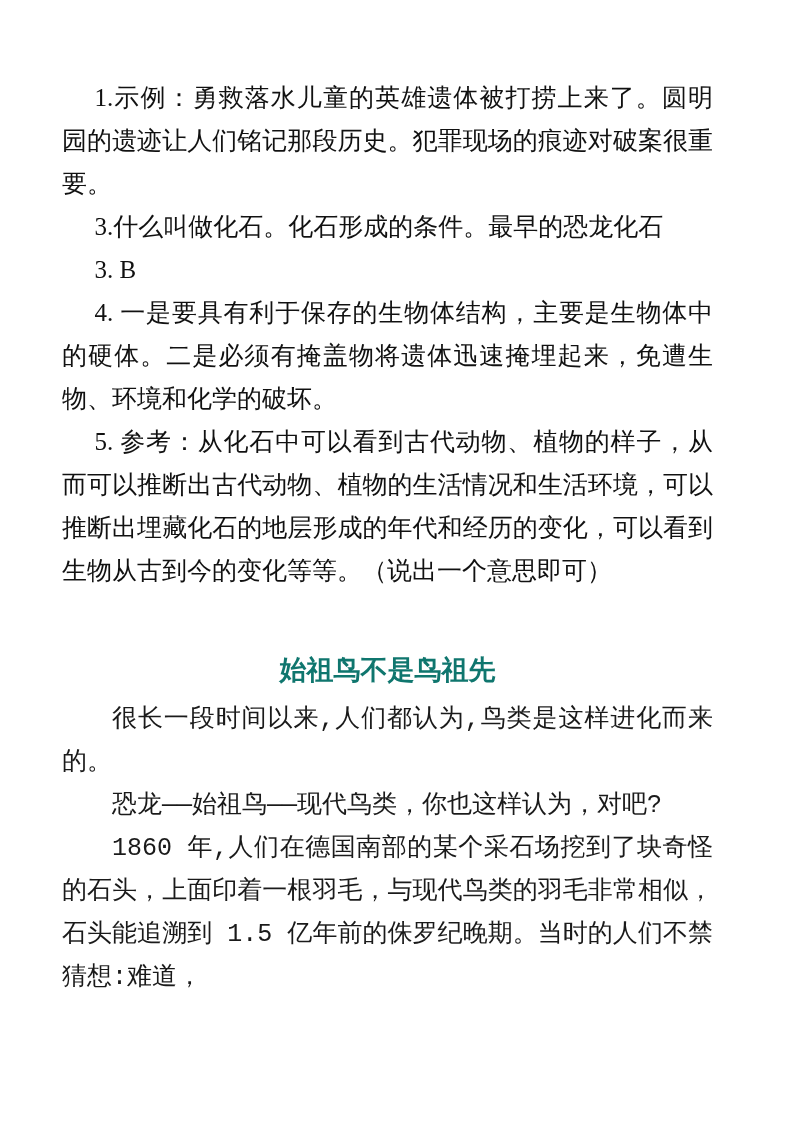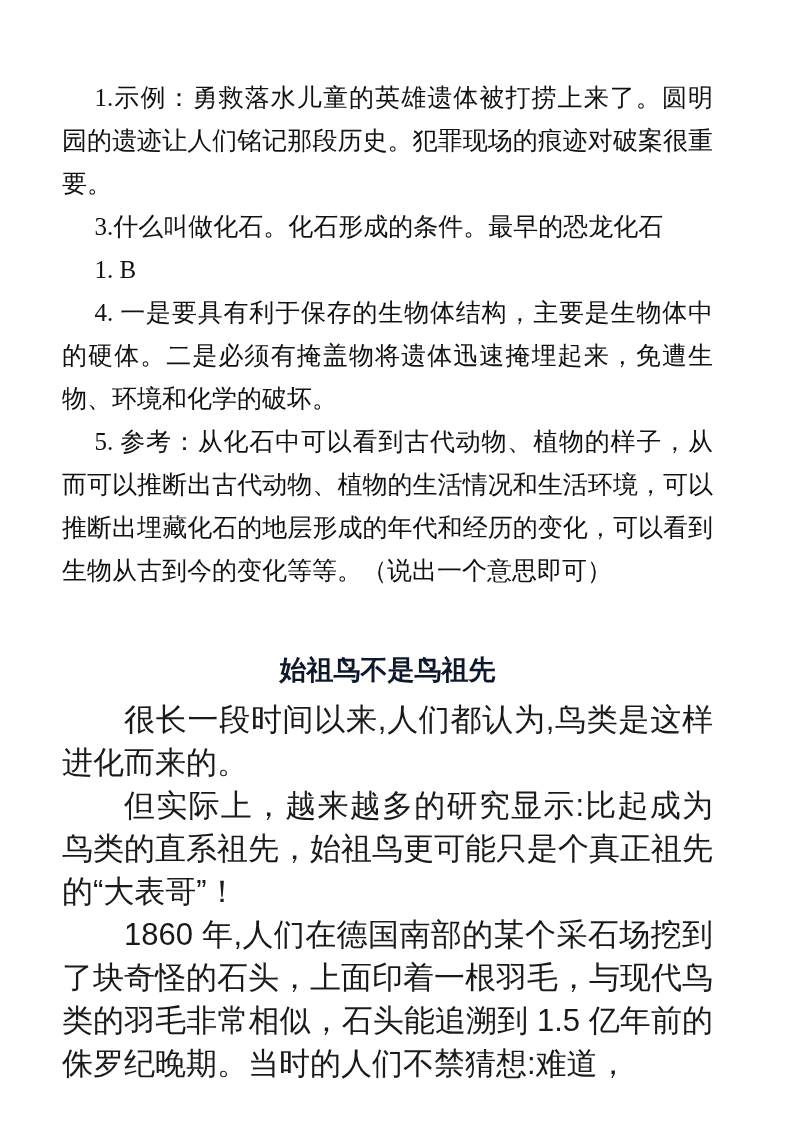--- a/index.html
+++ b/index.html
@@ -32,47 +32,47 @@
     color: #111111;
   }
   
   .passage-title {
     margin: 56px 0 6px 0;
     font-family: "Liberation Sans", "DejaVu Sans", sans-serif;
     font-weight: 700;
     font-size: 27px;
     line-height: 44px;
     text-align: center;
-    color: #0f172a;
+    color: #0f766e;
   }
   
   .passage p {
     margin: 0;
-    font-family: Liberation Sans, sans-serif;
-    font-size: 31px;
+    font-family: Liberation Mono, monospace;
+    font-size: 25px;
     line-height: 43px;
     text-align: justify;
     text-indent: 2em;
     color: #1a1a1a;
   }
 </style>
 </head>
 <body>
 
 <div class="page">
 
   <section class="answers">
     <p>1.示例：勇救落水儿童的英雄遗体被打捞上来了。圆明园的遗迹让人们铭记那段历史。犯罪现场的痕迹对破案很重要。</p>
     <p>3.什么叫做化石。化石形成的条件。最早的恐龙化石</p>
-    <p>1. B</p>
+    <p>3. B</p>
     <p>4. 一是要具有利于保存的生物体结构，主要是生物体中的硬体。二是必须有掩盖物将遗体迅速掩埋起来，免遭生物、环境和化学的破坏。</p>
     <p>5. 参考：从化石中可以看到古代动物、植物的样子，从而可以推断出古代动物、植物的生活情况和生活环境，可以推断出埋藏化石的地层形成的年代和经历的变化，可以看到生物从古到今的变化等等。（说出一个意思即可）</p>
   </section>
 
   <h1 class="passage-title">始祖鸟不是鸟祖先</h1>
 
   <section class="passage">
     <p>很长一段时间以来,人们都认为,鸟类是这样进化而来的。</p>
-    <p>但实际上，越来越多的研究显示:比起成为鸟类的直系祖先，始祖鸟更可能只是个真正祖先的“大表哥”！</p>
+    <p>恐龙——始祖鸟——现代鸟类，你也这样认为，对吧?</p>
     <p>1860 年,人们在德国南部的某个采石场挖到了块奇怪的石头，上面印着一根羽毛，与现代鸟类的羽毛非常相似，石头能追溯到 1.5 亿年前的侏罗纪晚期。当时的人们不禁猜想:难道，</p>
   </section>
 
 </div>
 
 </body></html>

